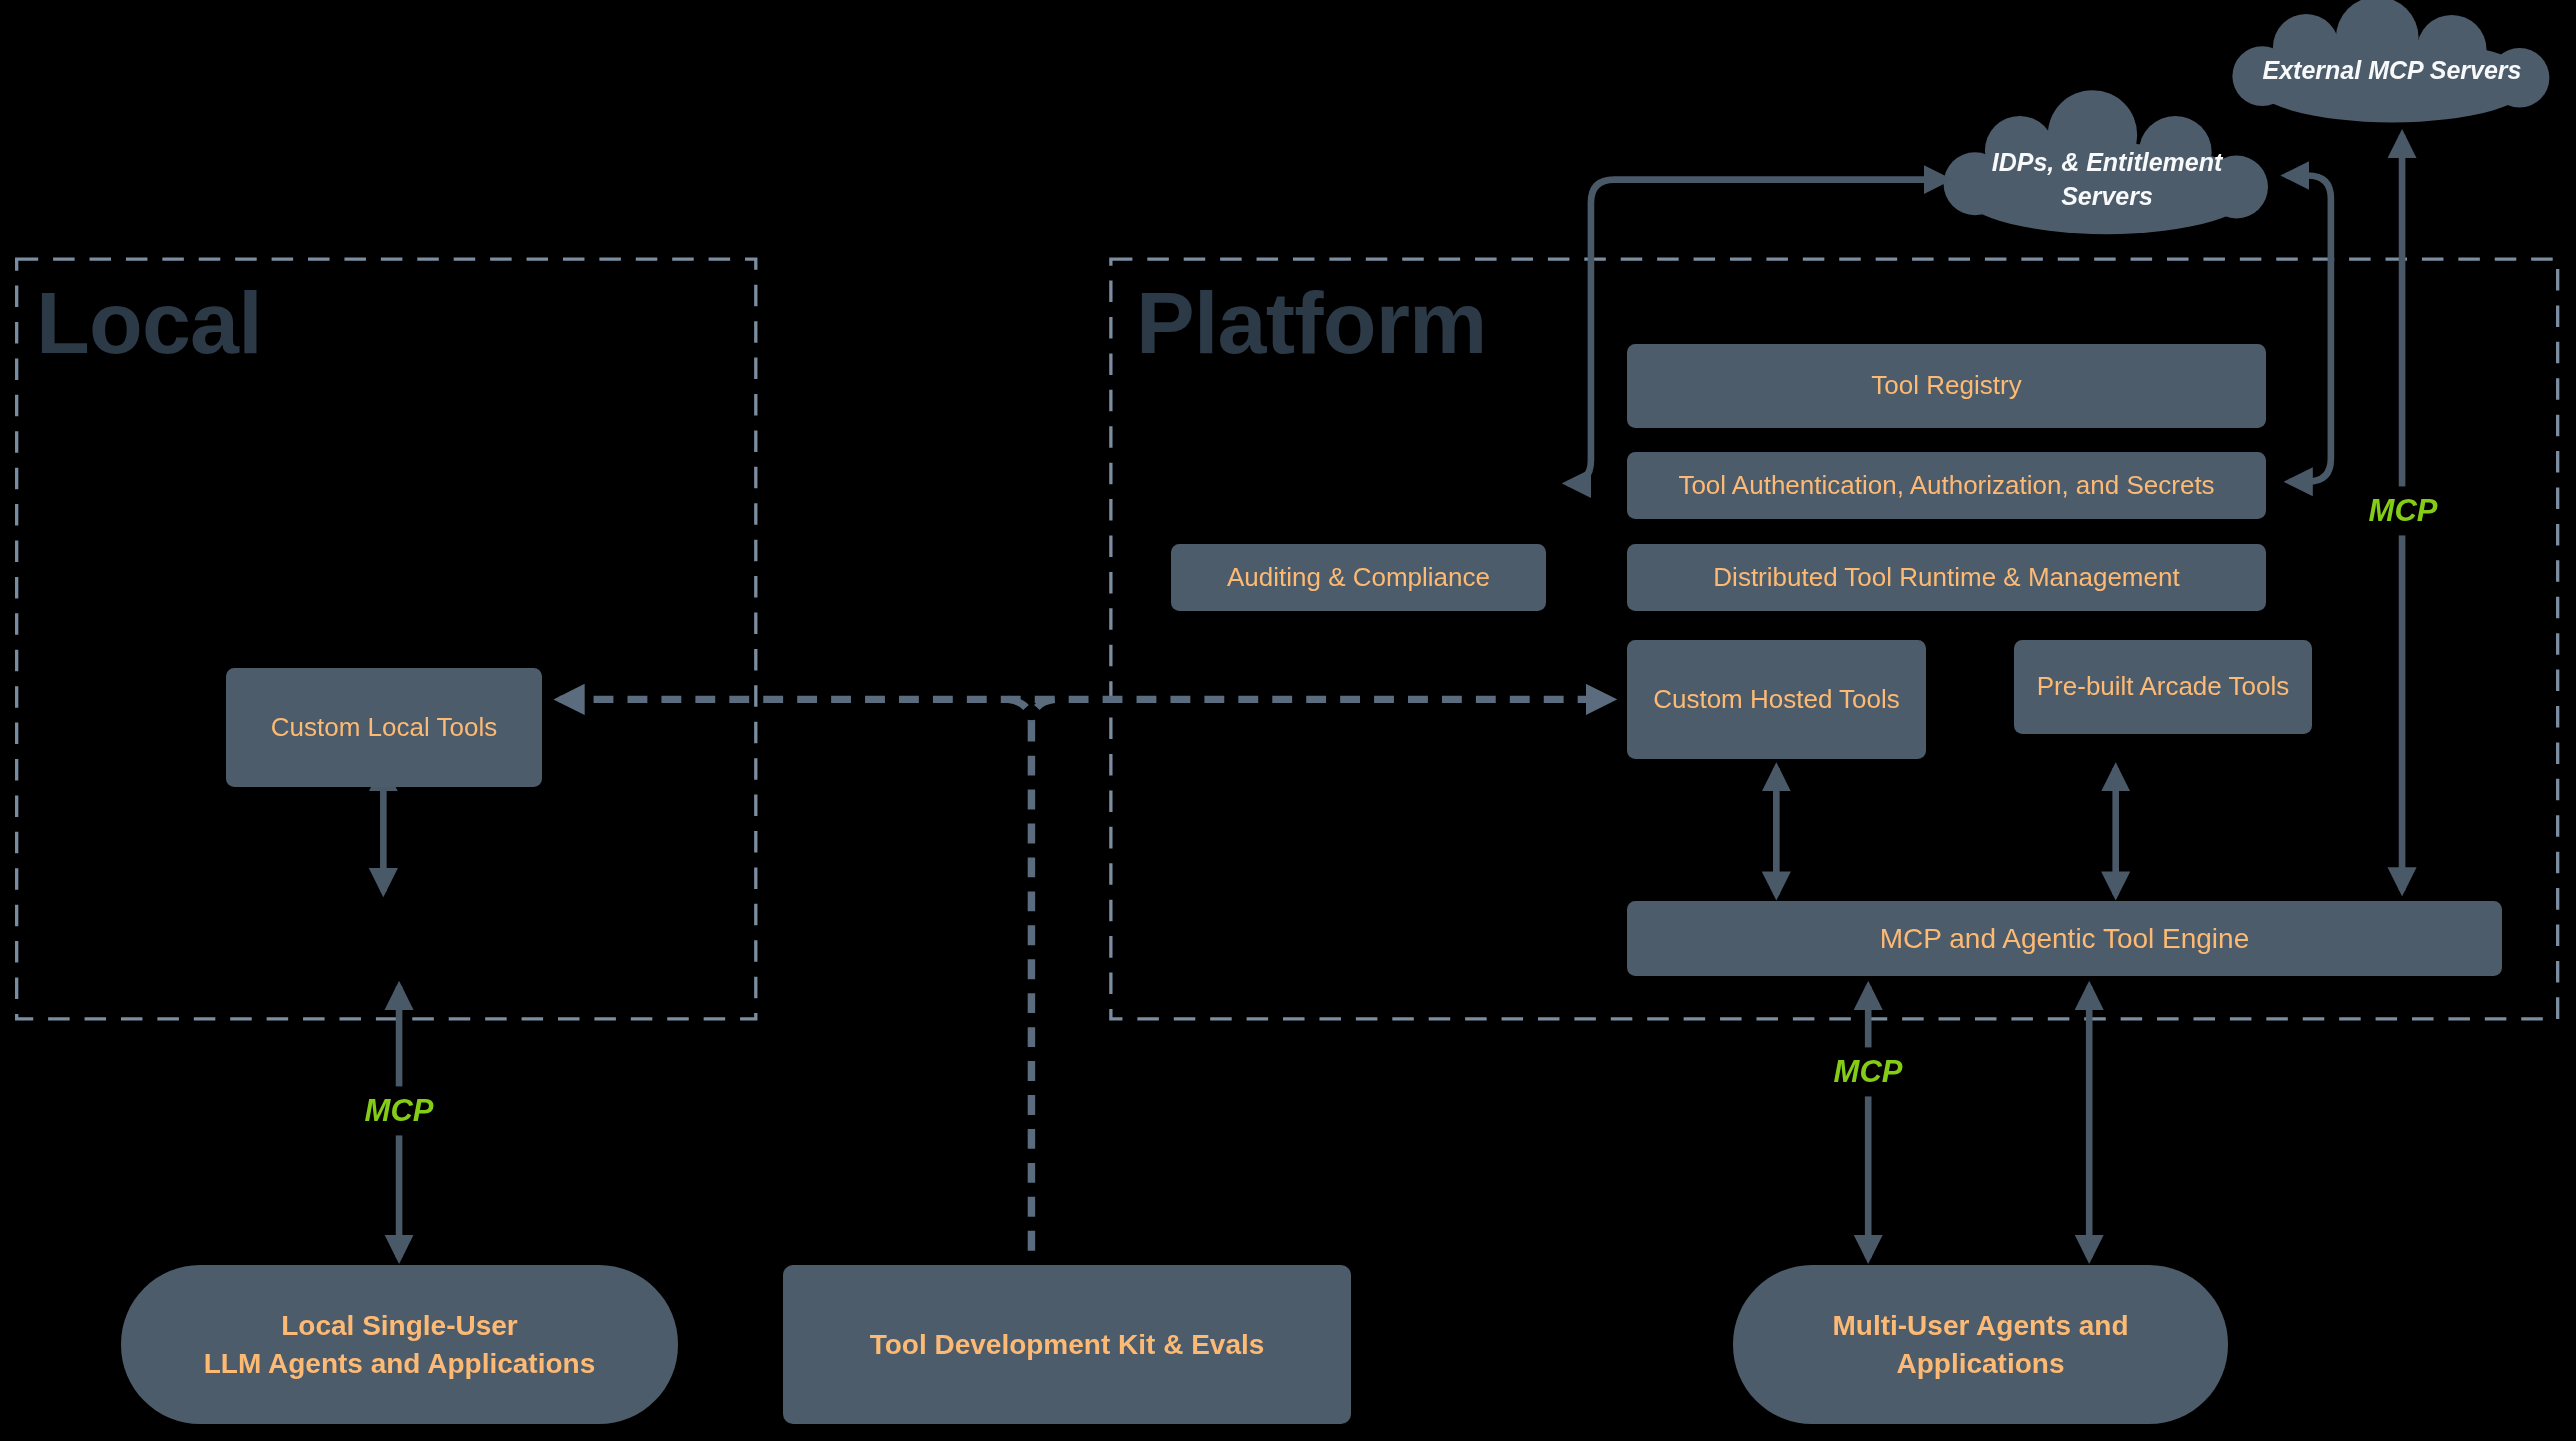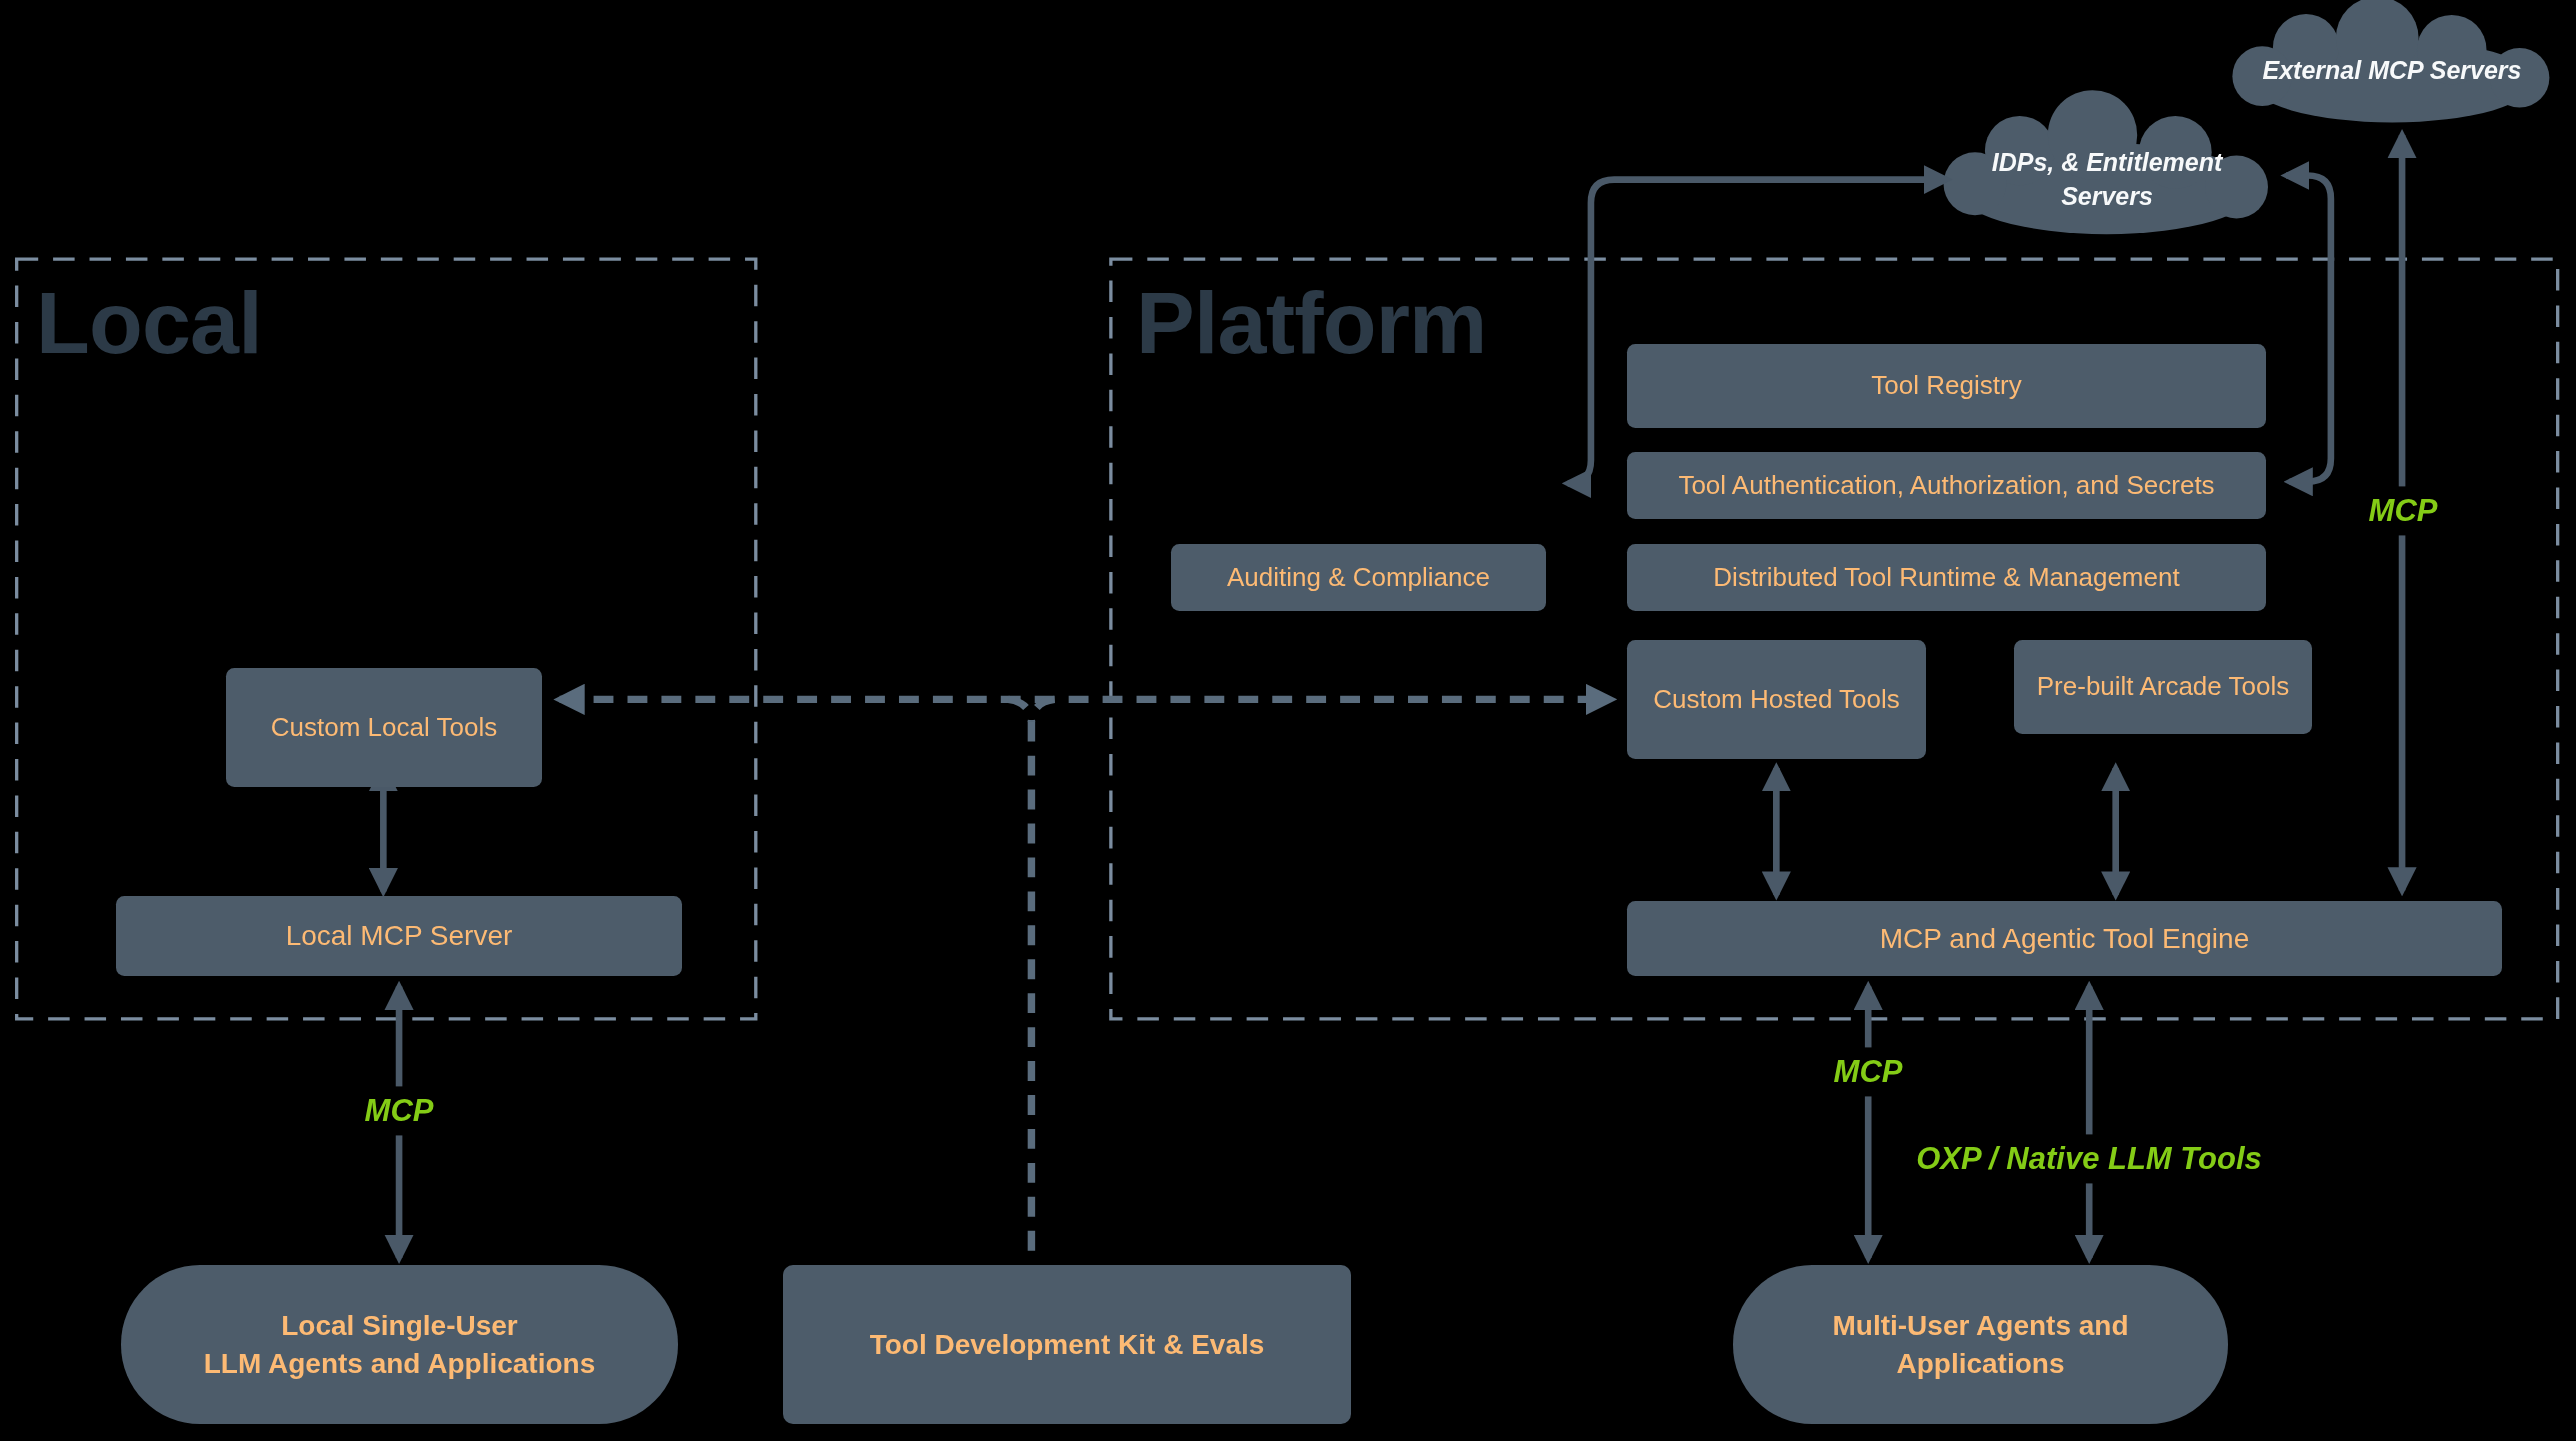--- a/index.html
+++ b/index.html
@@ -143,31 +143,29 @@
 
   <div class="box" style="left:1627px; top:344px; width:639px; height:84px;">Tool Registry</div>
   <div class="box" style="left:1627px; top:452px; width:639px; height:67px;">Tool Authentication, Authorization, and Secrets</div>
   <div class="box" style="left:1171px; top:544px; width:375px; height:67px;">Auditing &amp; Compliance</div>
   <div class="box" style="left:1627px; top:544px; width:639px; height:67px;">Distributed Tool Runtime &amp; Management</div>
   <div class="box" style="left:1627px; top:640px; width:299px; height:119px;">Custom Hosted Tools</div>
   <div class="box" style="left:1978px; top:640px; width:298px; height:94px;margin-left:36px;">Pre-built Arcade Tools</div>
   <div class="box big-label" style="left:1627px; top:901px; width:875px; height:75px;">MCP and Agentic Tool Engine</div>
 
   <div class="box" style="left:226px; top:640px; width:316px; height:119px;margin-top:28px;">Custom Local Tools</div>
-  <div class="box big-label" style="left:116px; top:896px; width:566px; height:80px;">Local MCP Server</div>
 
   <div class="box pill two-line" style="left:121px; top:1265px; width:557px; height:159px;">
     <span>Local Single-User</span>
     <span>LLM Agents and Applications</span>
   </div>
   <div class="box rect-node" style="left:783px; top:1265px; width:568px; height:159px;">Tool Development Kit &amp; Evals</div>
   <div class="box pill two-line" style="left:1733px; top:1265px; width:495px; height:159px;">
     <span>Multi-User Agents and</span>
     <span>Applications</span>
   </div>
 
   <div class="edge-label" style="left:399px; top:1111px;">MCP</div>
   <div class="edge-label" style="left:1868px; top:1072px;">MCP</div>
-  <div class="edge-label" style="left:2089px; top:1159px;">OXP / Native LLM Tools</div>
   <div class="edge-label" style="left:2403px; top:511px;">MCP</div>
 
 </div>
 
 
 </body></html>

